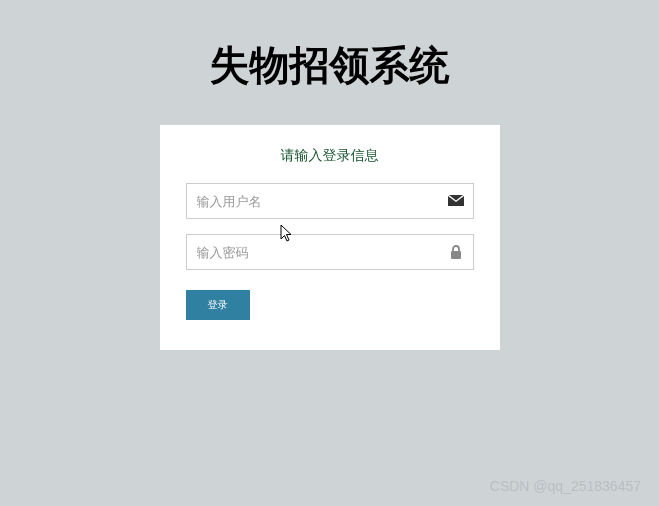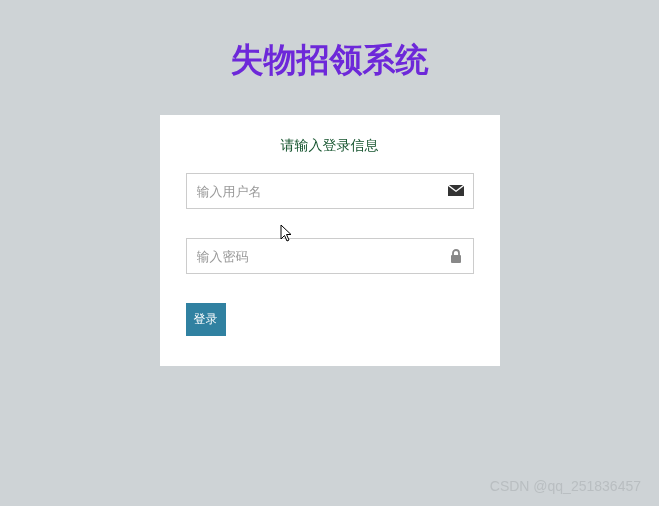--- a/index.html
+++ b/index.html
@@ -15,39 +15,39 @@
       position: relative;
       overflow: hidden;
     }
     .container {
       display: flex;
       flex-direction: column;
       align-items: center;
       padding-top: 38px;
     }
     .title {
-      font-size: 33px;
+      font-size: 40px;
       font-weight: bold;
-      color: #6d28d9;
+      color: #000000;
       margin-bottom: 32px;
     }
     .panel {
       width: 340px;
       background: #ffffff;
       padding: 22px 26px 30px 26px;
     }
     .panel-header {
       text-align: center;
       font-size: 14px;
       color: #14532d;
       margin-bottom: 18px;
     }
     .input-wrapper {
       position: relative;
-      margin-bottom: 29px;
+      margin-bottom: 15px;
     }
     .input-field {
       width: 100%;
       height: 36px;
       border: 1px solid #ccc;
       padding: 0 40px 0 10px;
       font-size: 13px;
       color: #555;
       outline: none;
       font-family: inherit;
@@ -66,23 +66,23 @@
     }
     .button-row {
       display: flex;
       gap: 32px;
       margin-top: 20px;
     }
     .btn {
       background: #3081a1;
       color: #ffffff;
       border: none;
-      font-size: 12px;
+      font-size: 10px;
       cursor: pointer;
-      padding: 8px 8px;
+      padding: 8px 22px;
       font-family: inherit;
     }
     .watermark {
       position: absolute;
       bottom: 12px;
       right: 18px;
       font-size: 14px;
       color: #b9bec1;
       font-family: Arial, sans-serif;
     }

